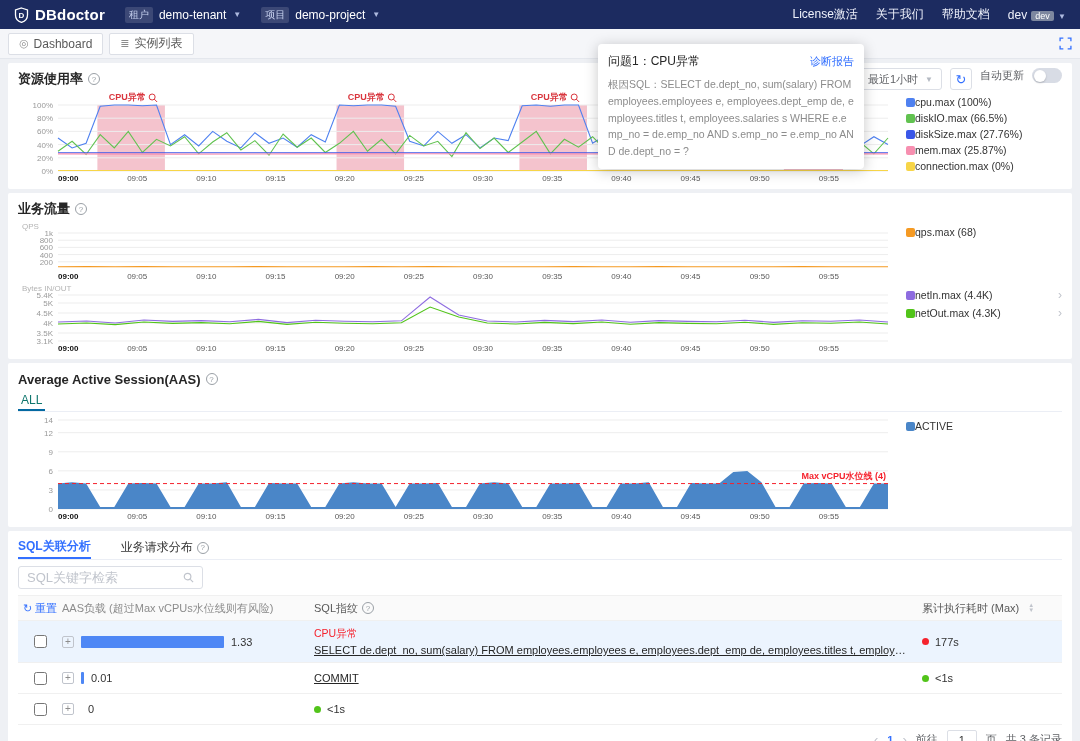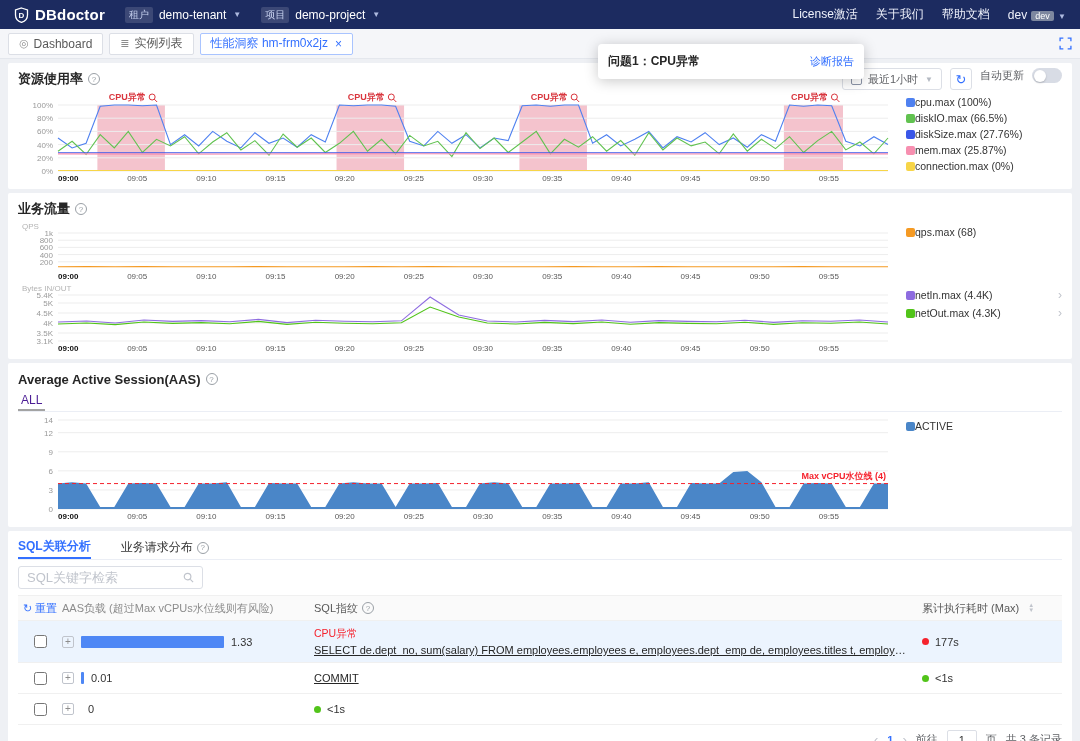--- a/index.html
+++ b/index.html
@@ -42,27 +42,27 @@
   .chart-row{display:flex;align-items:flex-start}
   .chart{flex:1;position:relative}
   .legend{width:168px;padding:6px 0 0 12px;display:flex;flex-direction:column;gap:4px}
   .legend-item{display:flex;align-items:center;font-size:10.5px;color:#333;cursor:pointer;width:100%}
   .legend-item .sw{width:9px;height:9px;border-radius:2px;flex:none}
   .legend-item .arr{margin-left:auto;color:#c0c4cc;font-size:12px}
 
   
   .popup{position:absolute;left:598px;top:44px;width:266px;background:#fff;border-radius:4px;box-shadow:0 2px 14px rgba(0,0,0,.22);padding:9px 10px;z-index:60}
   .popup-head{display:flex;align-items:center}
-  .popup-title{font-size:12px;color:#262626;font-weight:bold}
+  .popup-title{font-size:12px;color:#262626;font-weight:normal}
   .popup-link{margin-left:auto;color:#3370ff;font-size:11px;cursor:pointer}
   .popup-body{margin-top:6px;font-size:10.5px;color:#8c8c8c;line-height:1.6;word-break:break-all}
 
   
   .aas-tabs{border-bottom:1px solid #ebeef5;display:flex;height:22px;margin:0 0 2px}
-  .aas-tab{color:#4c1d95;border-bottom:2px solid #a3a3a3;padding:0 3px;font-size:12px;display:flex;align-items:center;cursor:pointer}
+  .aas-tab{color:#0f766e;border-bottom:2px solid #0369a1;padding:0 3px;font-size:12px;display:flex;align-items:center;cursor:pointer}
 
   
   .an-tabs{display:flex;gap:30px;height:24px;border-bottom:1px solid #ebeef5;align-items:center}
   .an-tab{font-size:12px;color:#333;display:flex;align-items:center;gap:4px;height:100%;cursor:pointer}
   .an-tab.active{color:#3370ff;font-weight:bold;border-bottom:2px solid #3370ff}
   .search-box{display:flex;align-items:center;border:1px solid #dcdfe6;border-radius:3px;width:185px;height:23px;padding:0 8px;margin:6px 0;gap:6px;background:#fff}
   .search-box input{border:none;outline:none;flex:1;font-size:13px;color:#333;min-width:0;background:transparent}
   .search-box input::placeholder{color:#c0c4cc}
 
   .thead{display:flex;background:#fafafa;height:26px;align-items:center;font-size:11px;color:#595959;border-top:1px solid #f0f0f0;border-bottom:1px solid #f0f0f0}
@@ -120,24 +120,20 @@
 </div>
 
 <div class="tabbar">
   <div class="tab">
     <span class="ticon">◎</span>
     <span>Dashboard</span>
   </div>
   <div class="tab">
     <span class="ticon">≣</span>
     <span>实例列表</span>
-  </div>
-  <div class="tab active">
-    <span>性能洞察 hm-frm0x2jz</span>
-    <span class="tclose">×</span>
   </div>
   <div class="fullscreen">
     <svg width="13" height="13" viewBox="0 0 12 12">
       <path d="M1 4 L1 1 L4 1 M8 1 L11 1 L11 4 M11 8 L11 11 L8 11 M4 11 L1 11 L1 8" fill="none" stroke="#3370ff" stroke-width="1.2"></path>
     </svg>
   </div>
 </div>
 
 <div class="content">
 
@@ -469,13 +465,14 @@
       <span>共 3 条记录</span>
     </div>
   </div>
 </div>
 
 <div class="popup">
   <div class="popup-head">
     <span class="popup-title">问题1：CPU异常</span>
     <span class="popup-link">诊断报告</span>
   </div>
+  <div class="popup-body">根因SQL：SELECT de.dept_no, sum(salary) FROM employees.employees e, employees.dept_emp de, employees.titles t, employees.salaries s WHERE e.emp_no = de.emp_no AND s.emp_no = e.emp_no AND de.dept_no = ?</div>
 </div>
 
 </body></html>

